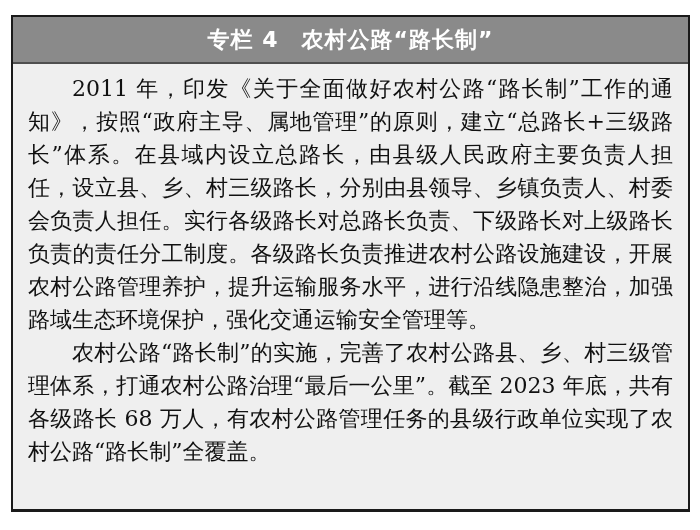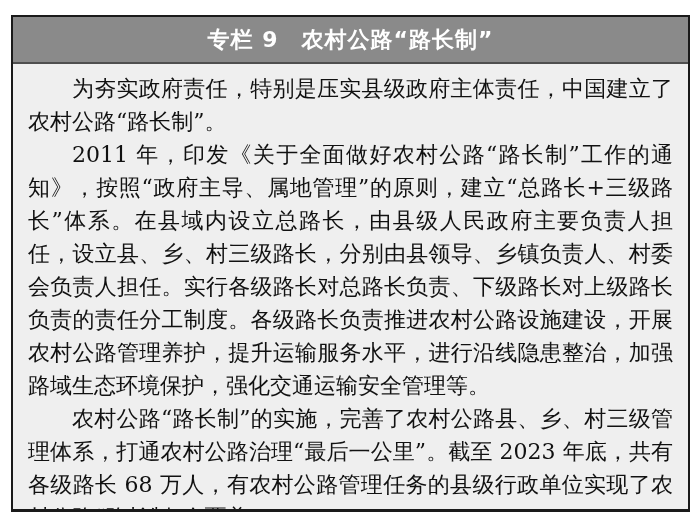--- a/index.html
+++ b/index.html
@@ -60,21 +60,20 @@
     margin: 0;
     text-indent: 2em;
   }
 </style>
 </head>
 <body>
 
 <div class="page">
   <section class="panel">
     <header class="panel-header">
-      <h1 class="panel-title">专栏 9　农村公路“路长制”</h1>
+      <h1 class="panel-title">专栏 4　农村公路“路长制”</h1>
     </header>
     <div class="panel-body">
-      <p>为夯实政府责任，特别是压实县级政府主体责任，中国建立了农村公路“路长制”。</p>
       <p>2011 年，印发《关于全面做好农村公路“路长制”工作的通知》，按照“政府主导、属地管理”的原则，建立“总路长+三级路长”体系。在县域内设立总路长，由县级人民政府主要负责人担任，设立县、乡、村三级路长，分别由县领导、乡镇负责人、村委会负责人担任。实行各级路长对总路长负责、下级路长对上级路长负责的责任分工制度。各级路长负责推进农村公路设施建设，开展农村公路管理养护，提升运输服务水平，进行沿线隐患整治，加强路域生态环境保护，强化交通运输安全管理等。</p>
       <p>农村公路“路长制”的实施，完善了农村公路县、乡、村三级管理体系，打通农村公路治理“最后一公里”。截至 2023 年底，共有各级路长 68 万人，有农村公路管理任务的县级行政单位实现了农村公路“路长制”全覆盖。</p>
     </div>
   </section>
 </div>
 
 </body></html>

